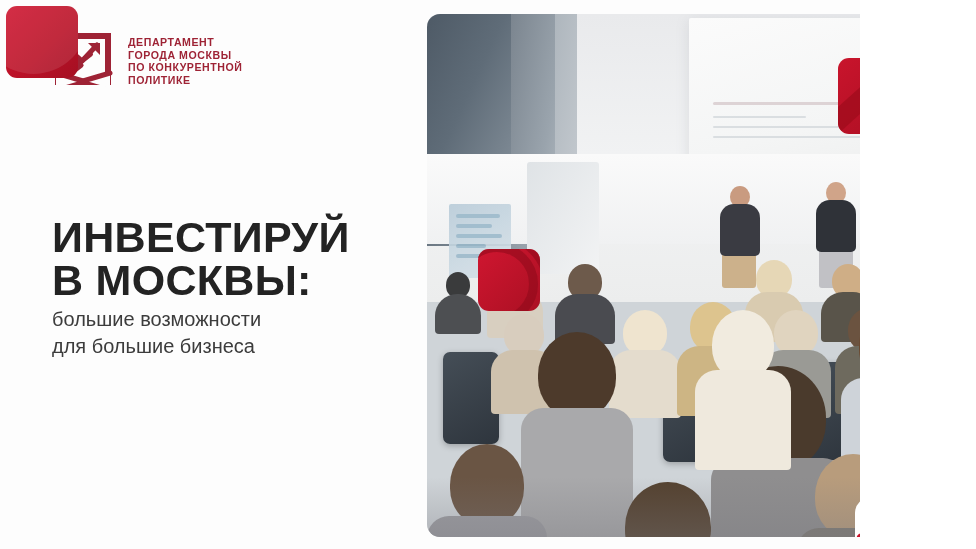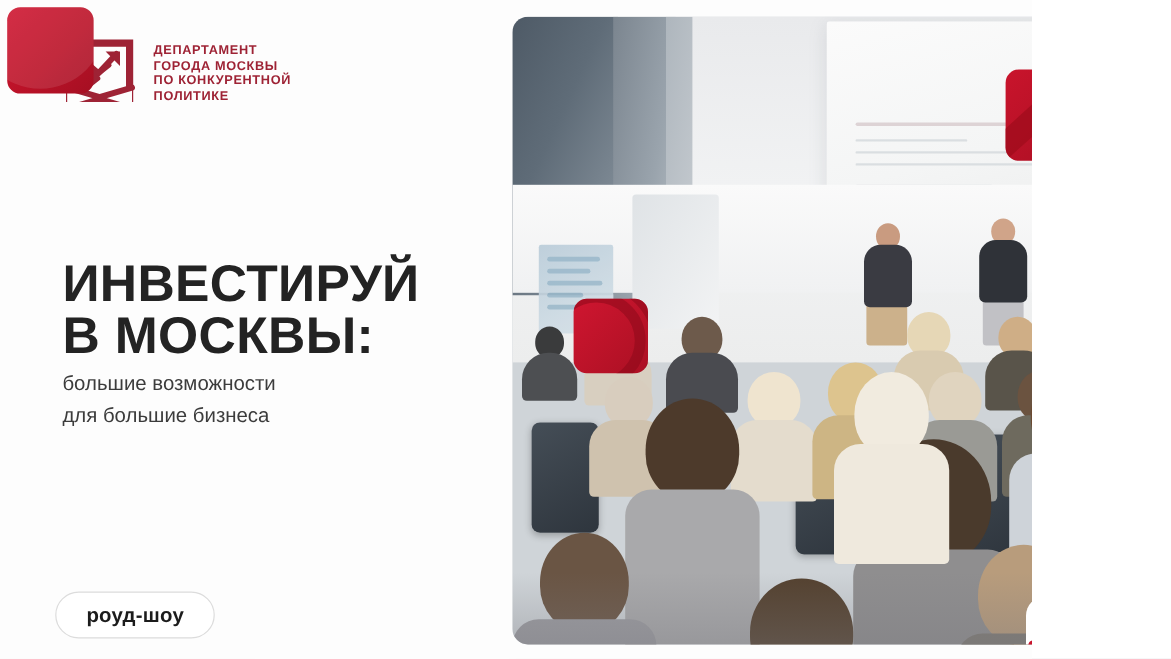--- a/index.html
+++ b/index.html
@@ -25,21 +25,21 @@
   }
 
   
   .headline{position:absolute;left:52px;top:216px;}
   .headline-line{
     font-size:43px;font-weight:bold;letter-spacing:.3px;
     line-height:43px;color:#232323;white-space:nowrap;
   }
   .subhead{position:absolute;left:52px;top:306px;}
   .subhead-line{
-    font-size:17px;font-weight:400;line-height:27px;
+    font-size:20px;font-weight:400;line-height:27px;
     color:#3c3c3c;white-space:nowrap;
   }
 
   
   .pill-row{position:absolute;left:46px;top:493px;display:flex;gap:18px;align-items:center;}
   .pill{
     border:1px solid #dcdcdc;border-radius:999px;background:#ffffff;
     display:flex;align-items:center;justify-content:center;
     height:39px;box-sizing:border-box;white-space:nowrap;
   }
@@ -167,23 +167,20 @@
       <div class="headline-line">ИНВЕСТИРУЙ</div>
       <div class="headline-line">В МОСКВЫ:</div>
     </div>
 
     <div class="subhead">
       <div class="subhead-line">большие возможности</div>
       <div class="subhead-line">для большие бизнеса</div>
     </div>
 
     <div class="pill-row">
-      <div class="pill pill-a">
-        <span>роуд-шоу</span>
-      </div>
     </div>
   </div>
 
   <div class="photo">
     <div class="ph-layer">
 
       <div class="wall"></div>
       <div class="pillar"></div>
       <div class="pillar2"></div>
       <div class="pillar3"></div>

